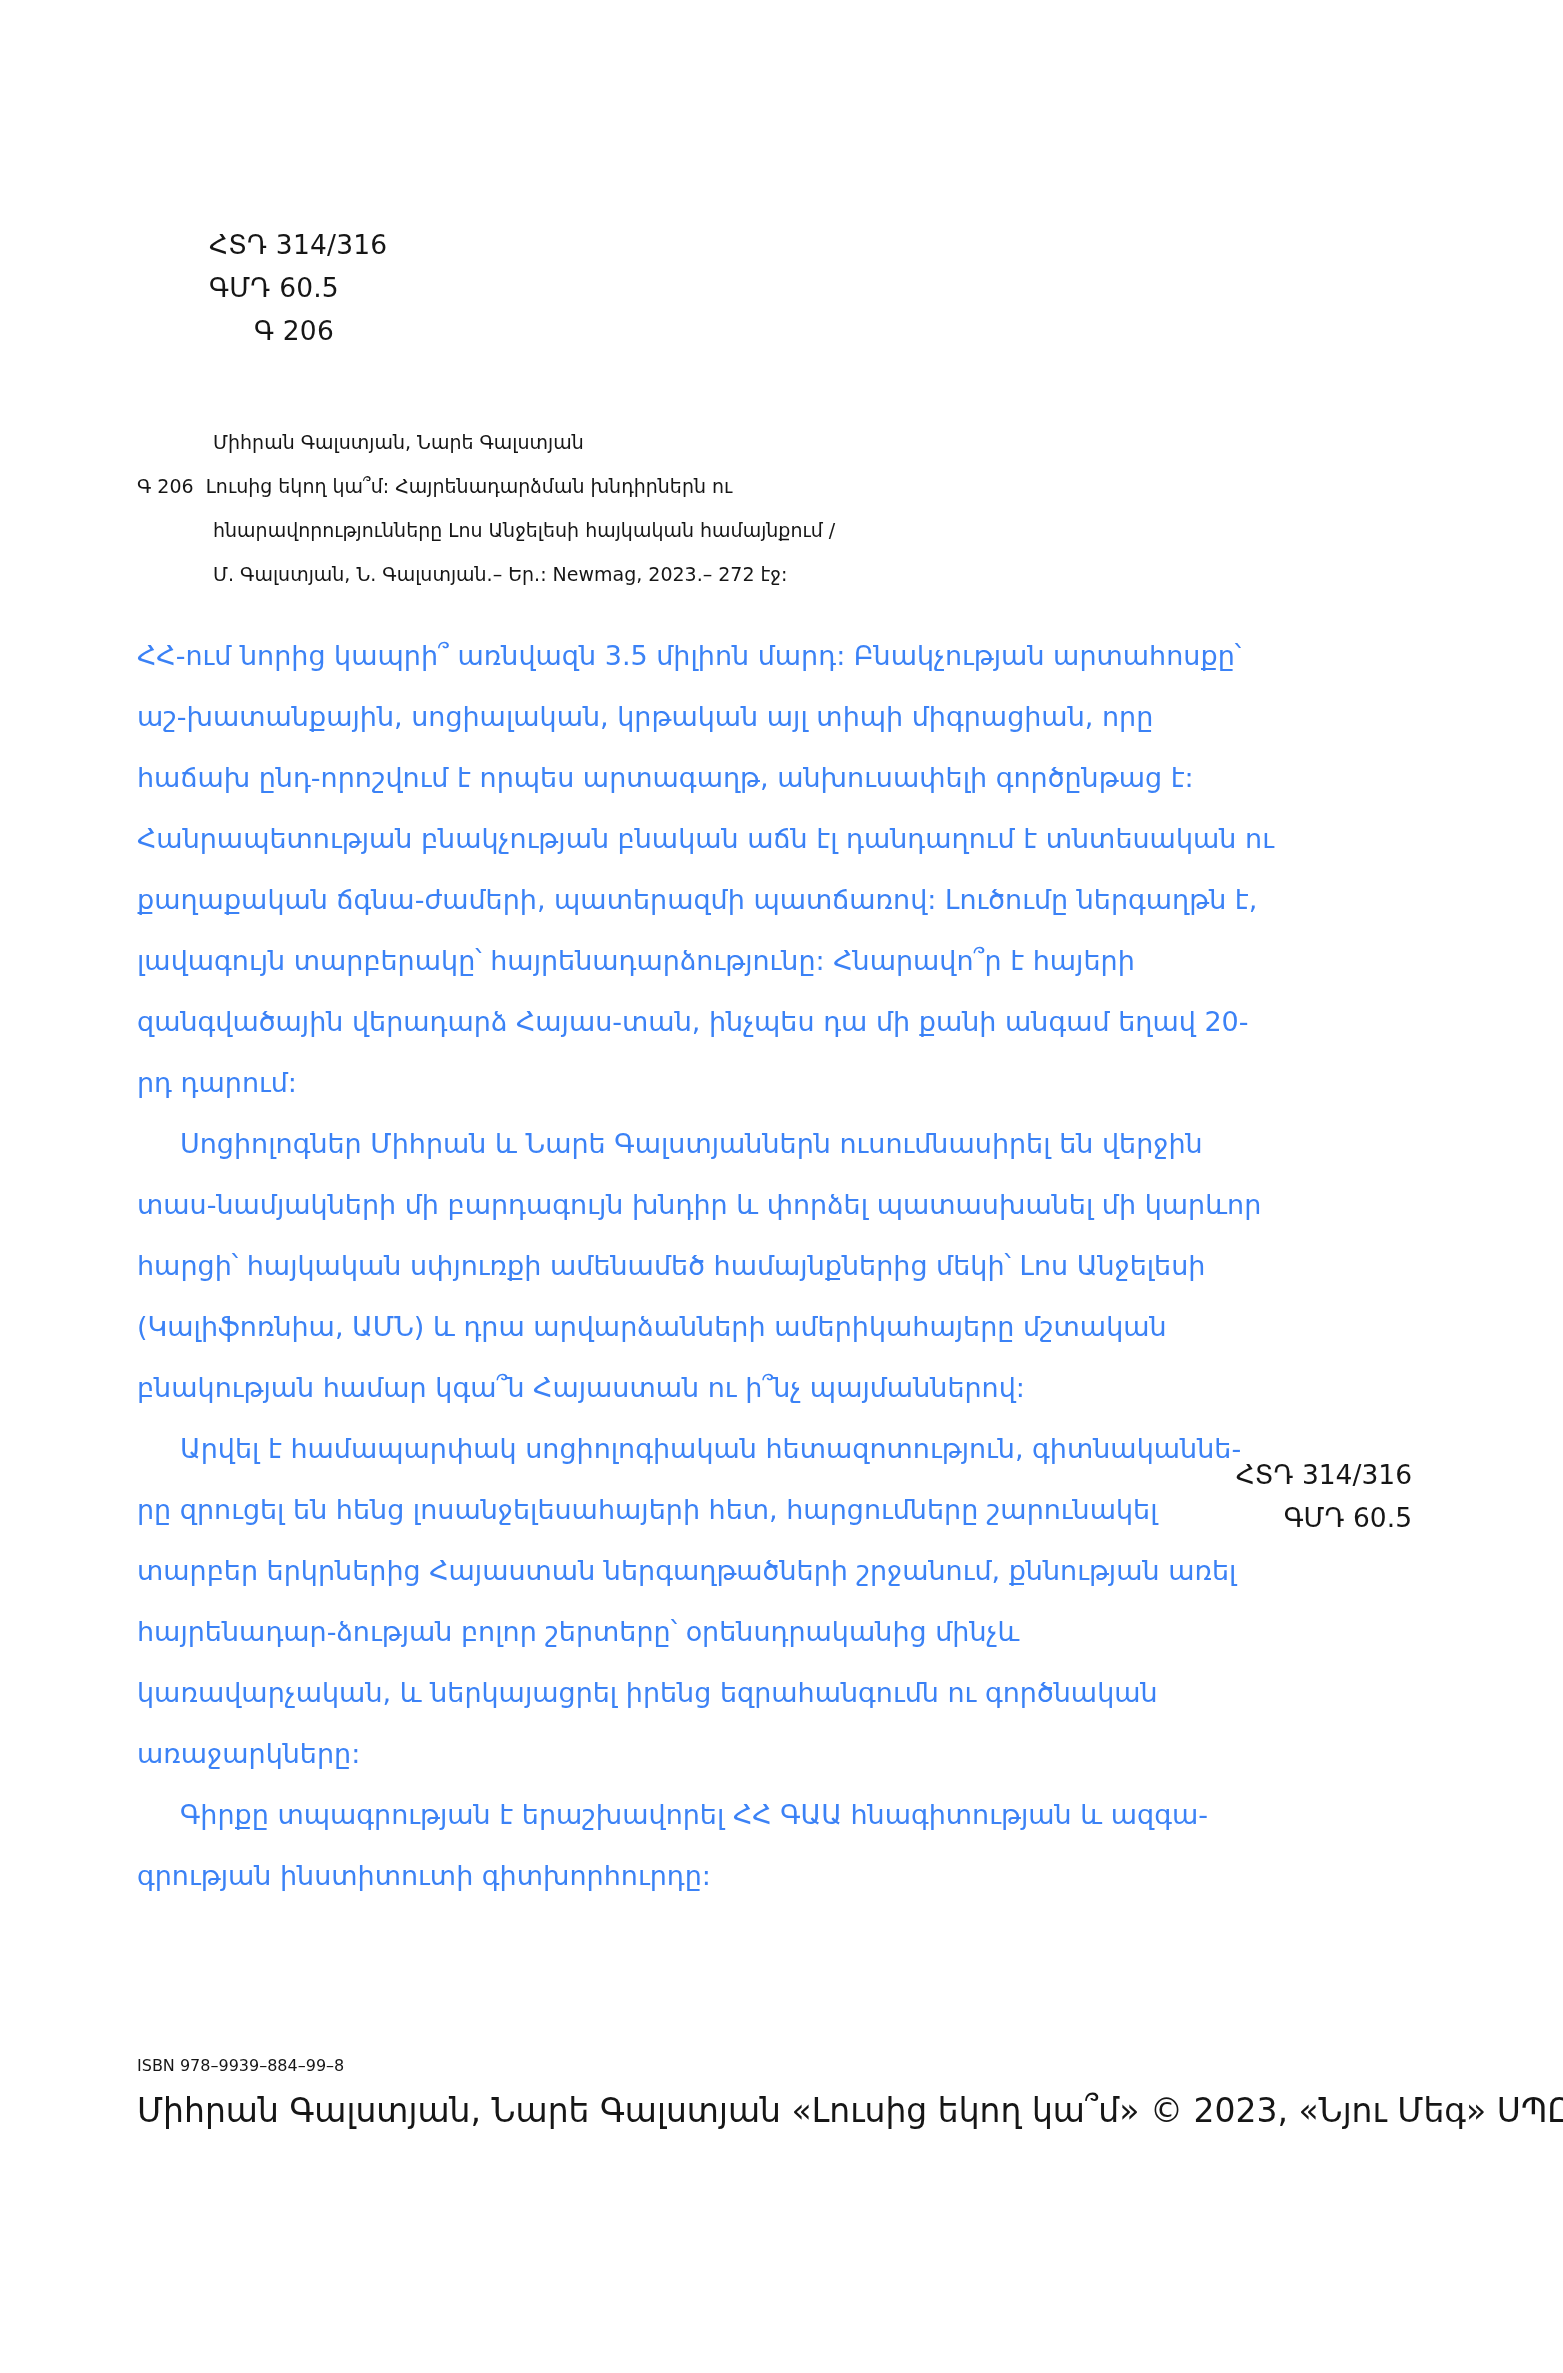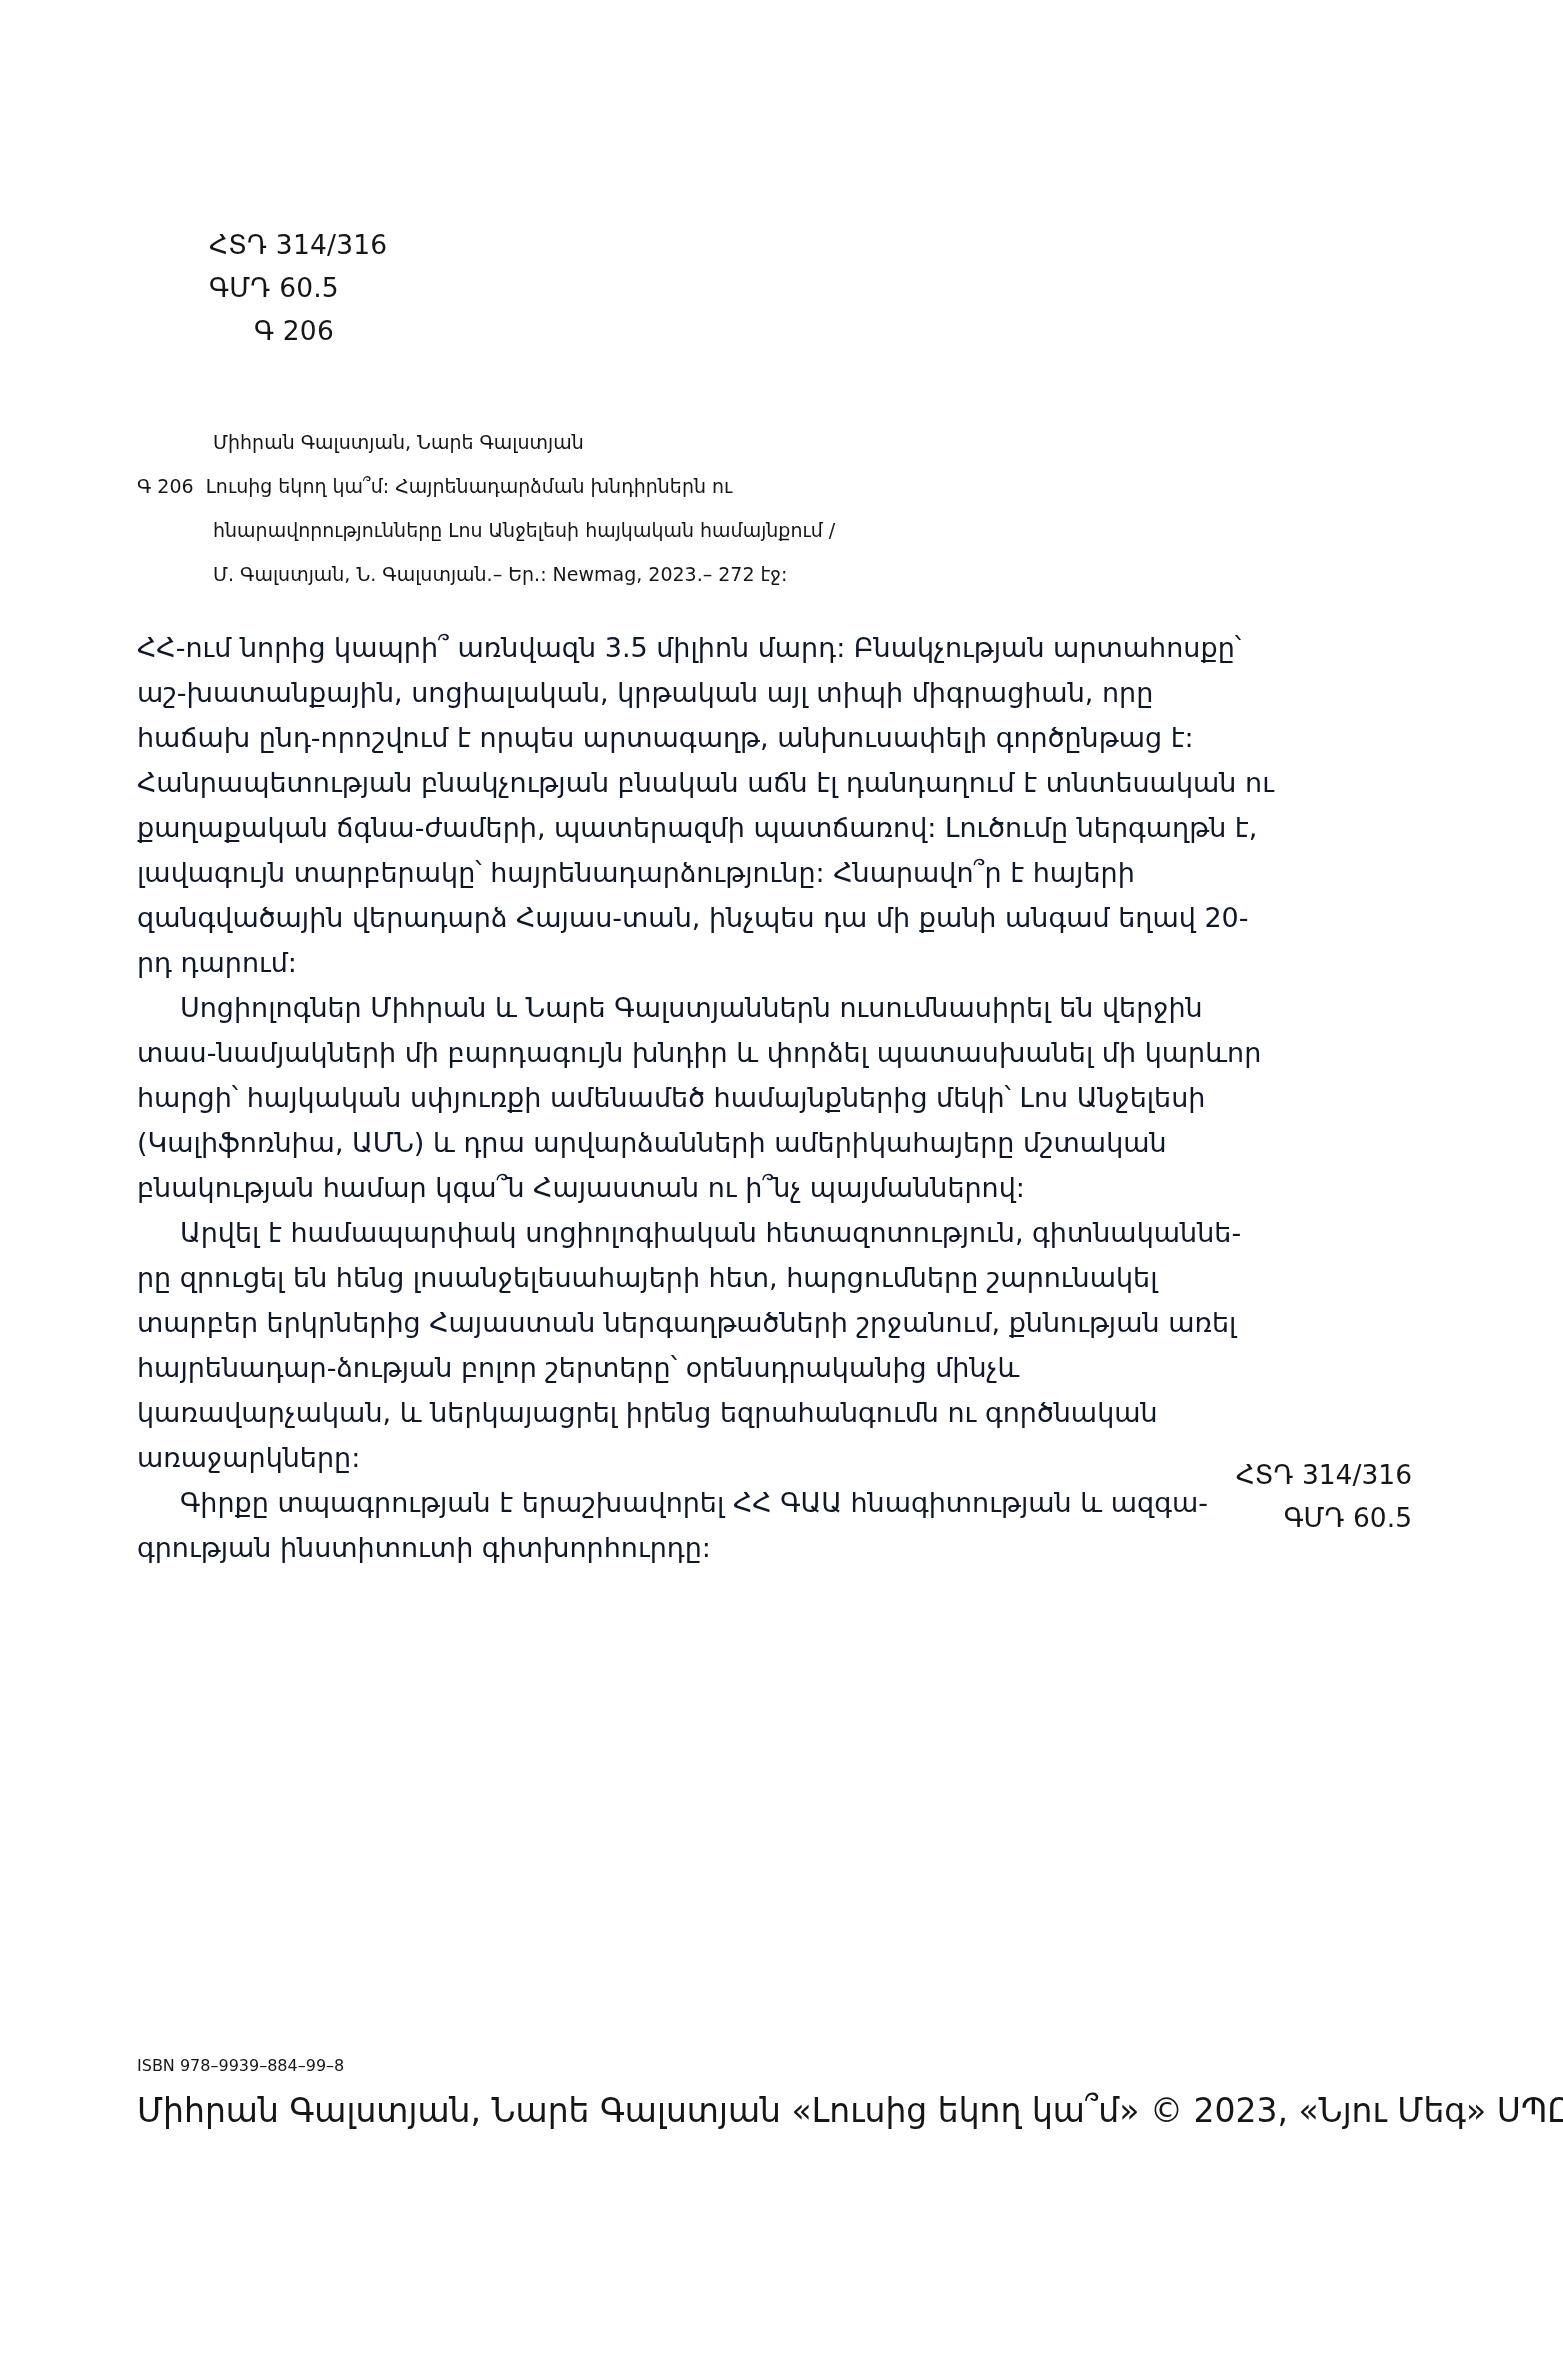--- a/index.html
+++ b/index.html
@@ -56,22 +56,22 @@
     padding-left: 76px;
   }
 
   
   .annotation {
     position: absolute;
     left: 137px;
     top: 625px;
     width: 1137px;
     font-size: 27px;
-    line-height: 45px;
-    color: #0f172a;
+    line-height: 61px;
+    color: #3b82f6;
   }
   .annotation .para {
     margin: 0;
     white-space: pre-wrap;
   }
   .annotation .para.first {
     text-indent: 0;
   }
   .annotation .para.ind {
     text-indent: 43px;

